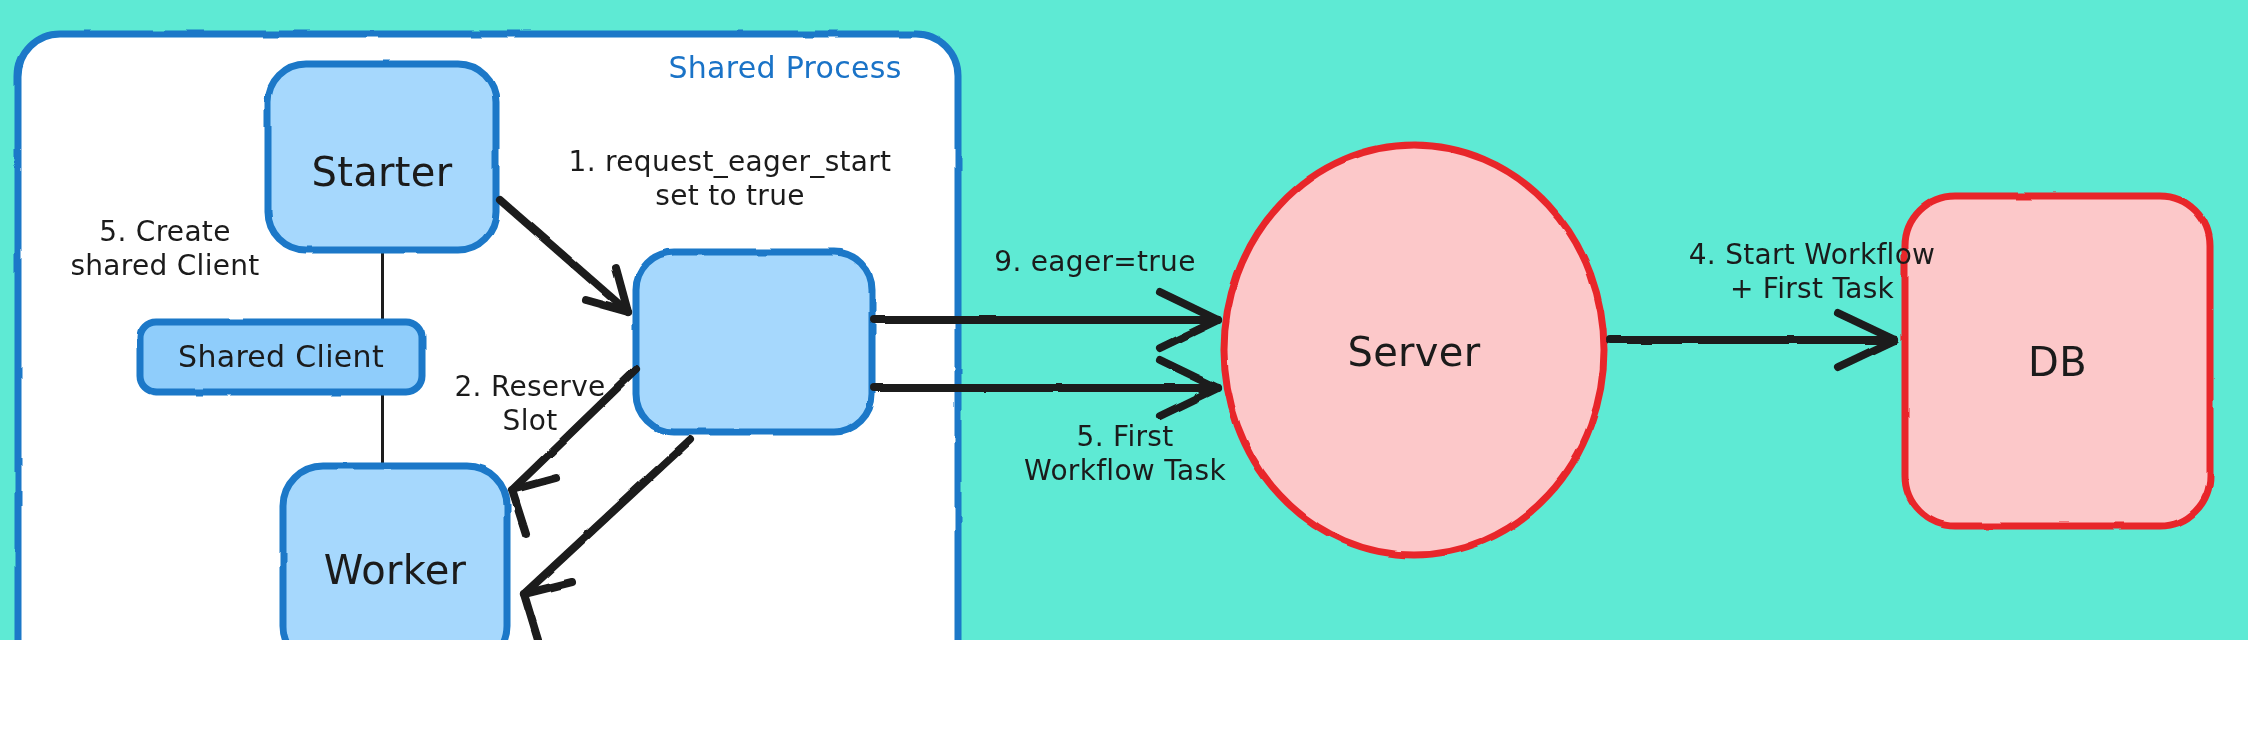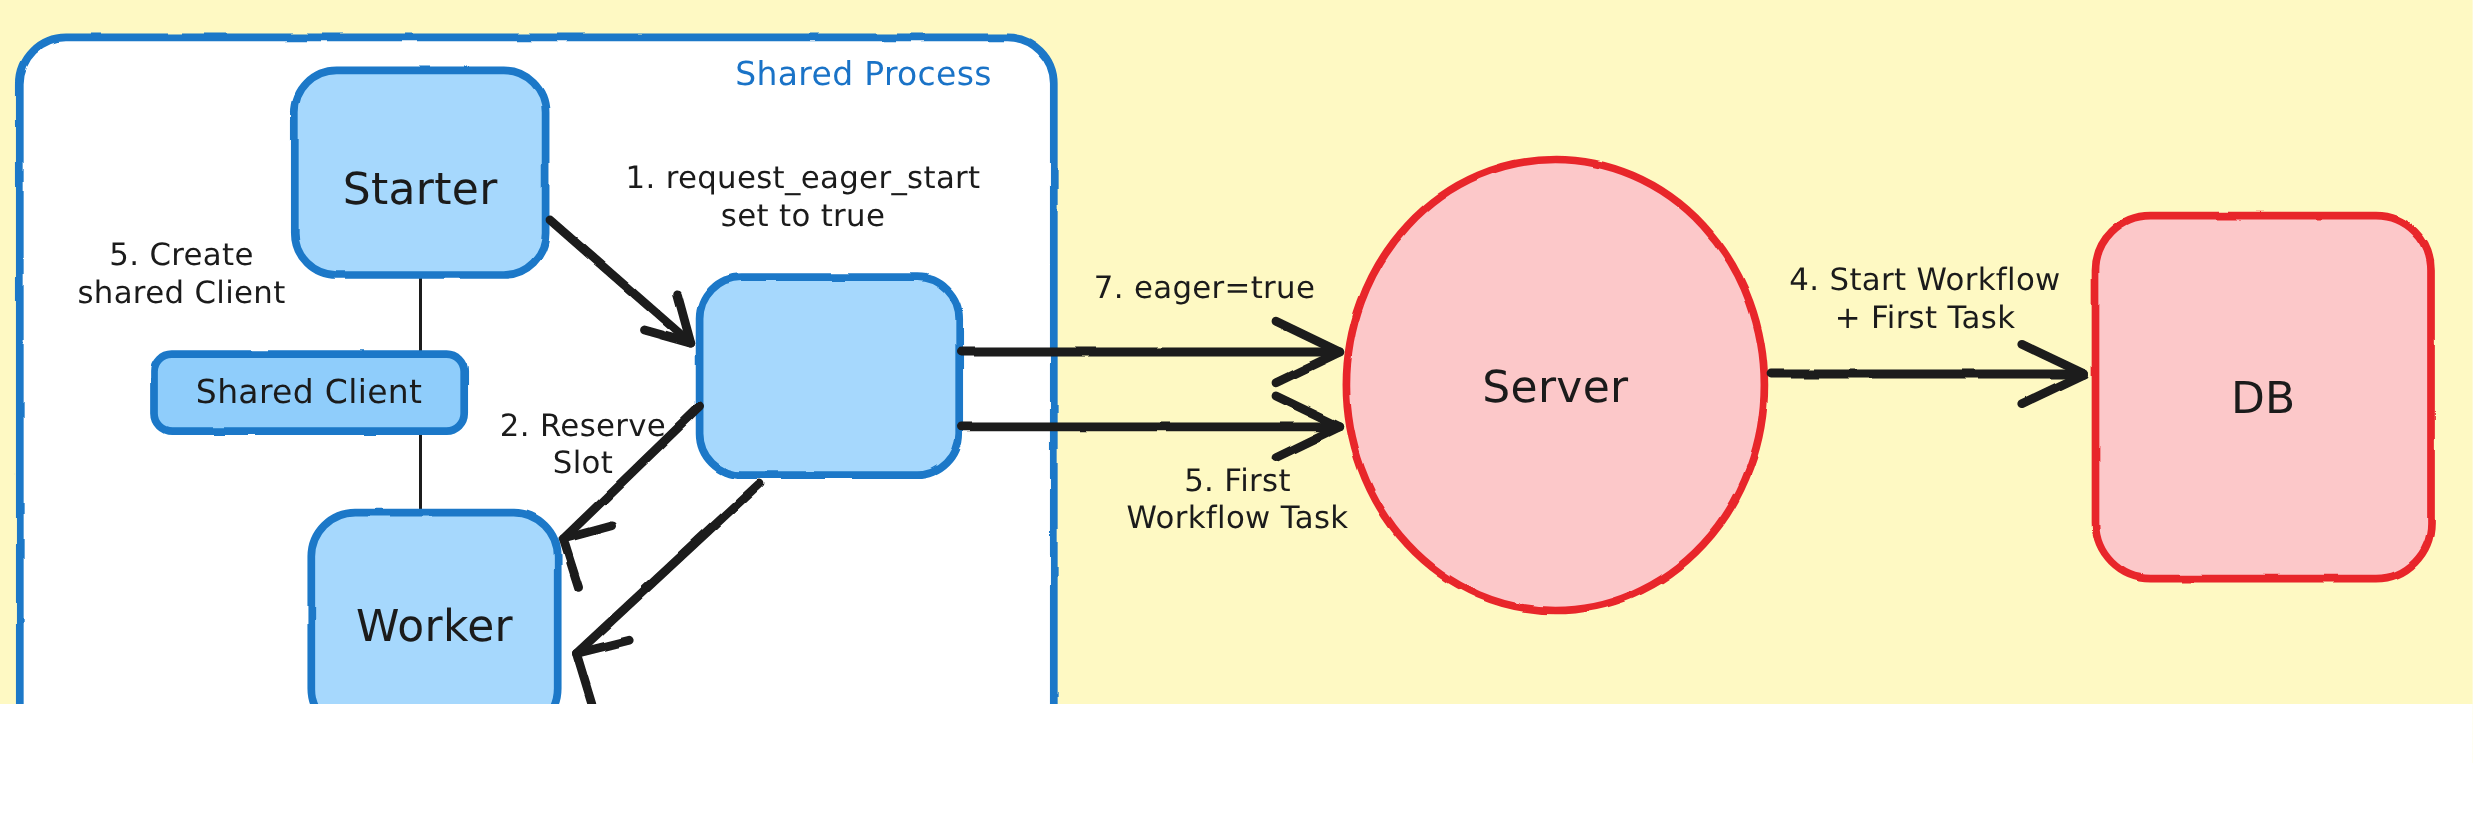--- a/index.html
+++ b/index.html
@@ -7,21 +7,21 @@
     padding: 0;
     background: #ffffff;
   }
   body {
     font-family: "DejaVu Sans", sans-serif;
   }
   #canvas {
     position: relative;
     width: 2248px;
     height: 640px;
-    background: #fef9c3;
+    background: #5eead4;
     overflow: hidden;
   }
   svg.layer {
     position: absolute;
     left: 0;
     top: 0;
     width: 2248px;
     height: 754px;
   }
   .node-label,
@@ -141,23 +141,23 @@
   <div class="node-label" style="left:1905px; top:338px; width:305px;">DB</div>
 
   <div class="node-label" style="left:1284px; top:328px; width:260px;">Server</div>
 
   <div class="edge-label" style="left:520px; top:145px; width:420px;">1. request_eager_start
 set to true</div>
 
   <div class="edge-label" style="left:430px; top:370px; width:200px;">2. Reserve
 Slot</div>
 
-  <div class="edge-label" style="left:955px; top:245px; width:280px;">7. eager=true</div>
+  <div class="edge-label" style="left:955px; top:245px; width:280px;">9. eager=true</div>
 
-  <div class="edge-label" style="left:1590px; top:238px; width:320px;">4. Start Workflow
+  <div class="edge-label" style="left:1652px; top:238px; width:320px;">4. Start Workflow
 + First Task</div>
 
   <div class="edge-label" style="left:955px; top:420px; width:260px;padding-left:40px;">5. First
 Workflow Task</div>
 
 
   <div class="edge-label" style="left:40px; top:215px; width:250px;">5. Create
 shared Client</div>
 
 </div>

